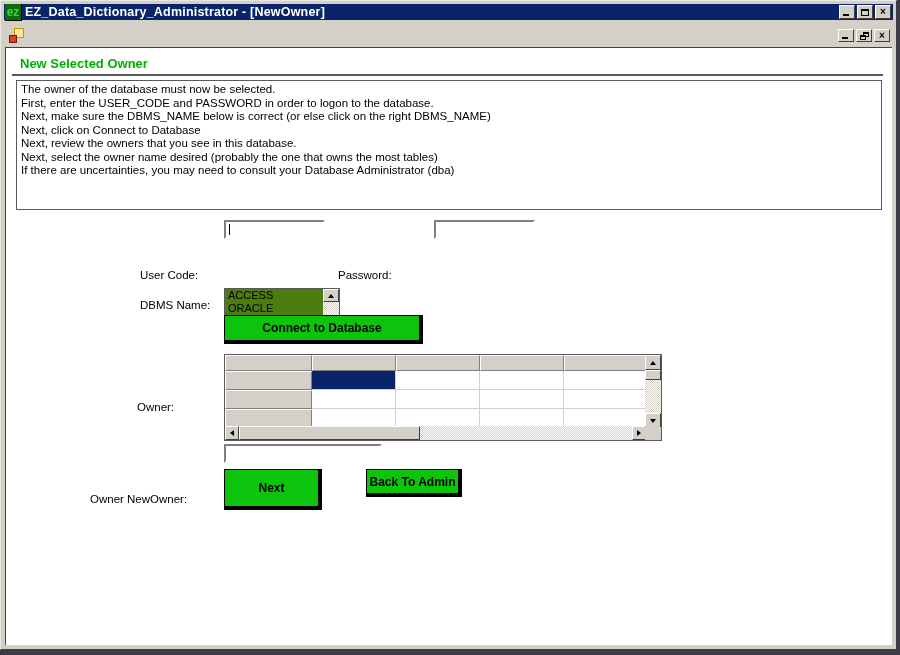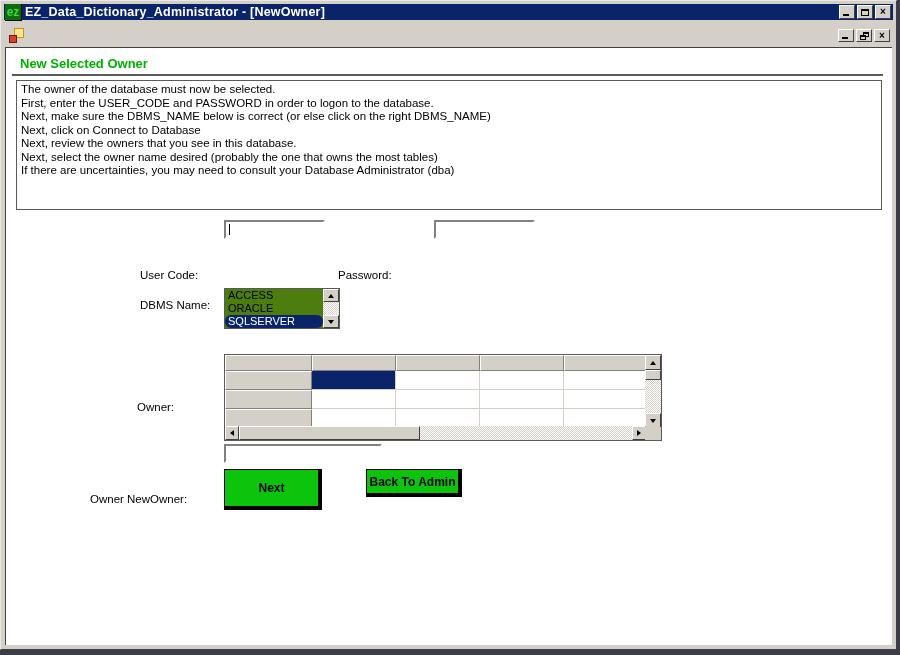--- a/index.html
+++ b/index.html
@@ -226,20 +226,21 @@
       <div class="sb dither" style="right:0; top:0; width:16px; bottom:0;">
         <div class="sb-btn" style="left:0; top:0; width:16px; height:13px;">
             <span class="arr-up"></span>
           </div>
         <div class="sb-btn" style="left:0; bottom:0; width:16px; height:13px;">
             <span class="arr-down"></span>
           </div>
       </div>
     </div>
 
+    <div class="green-btn" style="left:218px; top:267px; width:199px; height:29px;">Connect to Database</div>
 
     <div class="lbl" style="left:131px; top:309px;">Owner:</div>
     <div class="grid">
       <div class="grid-cells" id="grid-cells">
           <div class="gcell gray" style="left: 0px; top: 0px; width: 87px; height: 16px;"></div>
           <div class="gcell gray" style="left: 87px; top: 0px; width: 84px; height: 16px;"></div>
           <div class="gcell gray" style="left: 171px; top: 0px; width: 84px; height: 16px;"></div>
           <div class="gcell gray" style="left: 255px; top: 0px; width: 84px; height: 16px;"></div>
           <div class="gcell gray" style="left: 339px; top: 0px; width: 82px; height: 16px;"></div>
           <div class="gcell gray" style="left: 0px; top: 16px; width: 87px; height: 19px;"></div>

